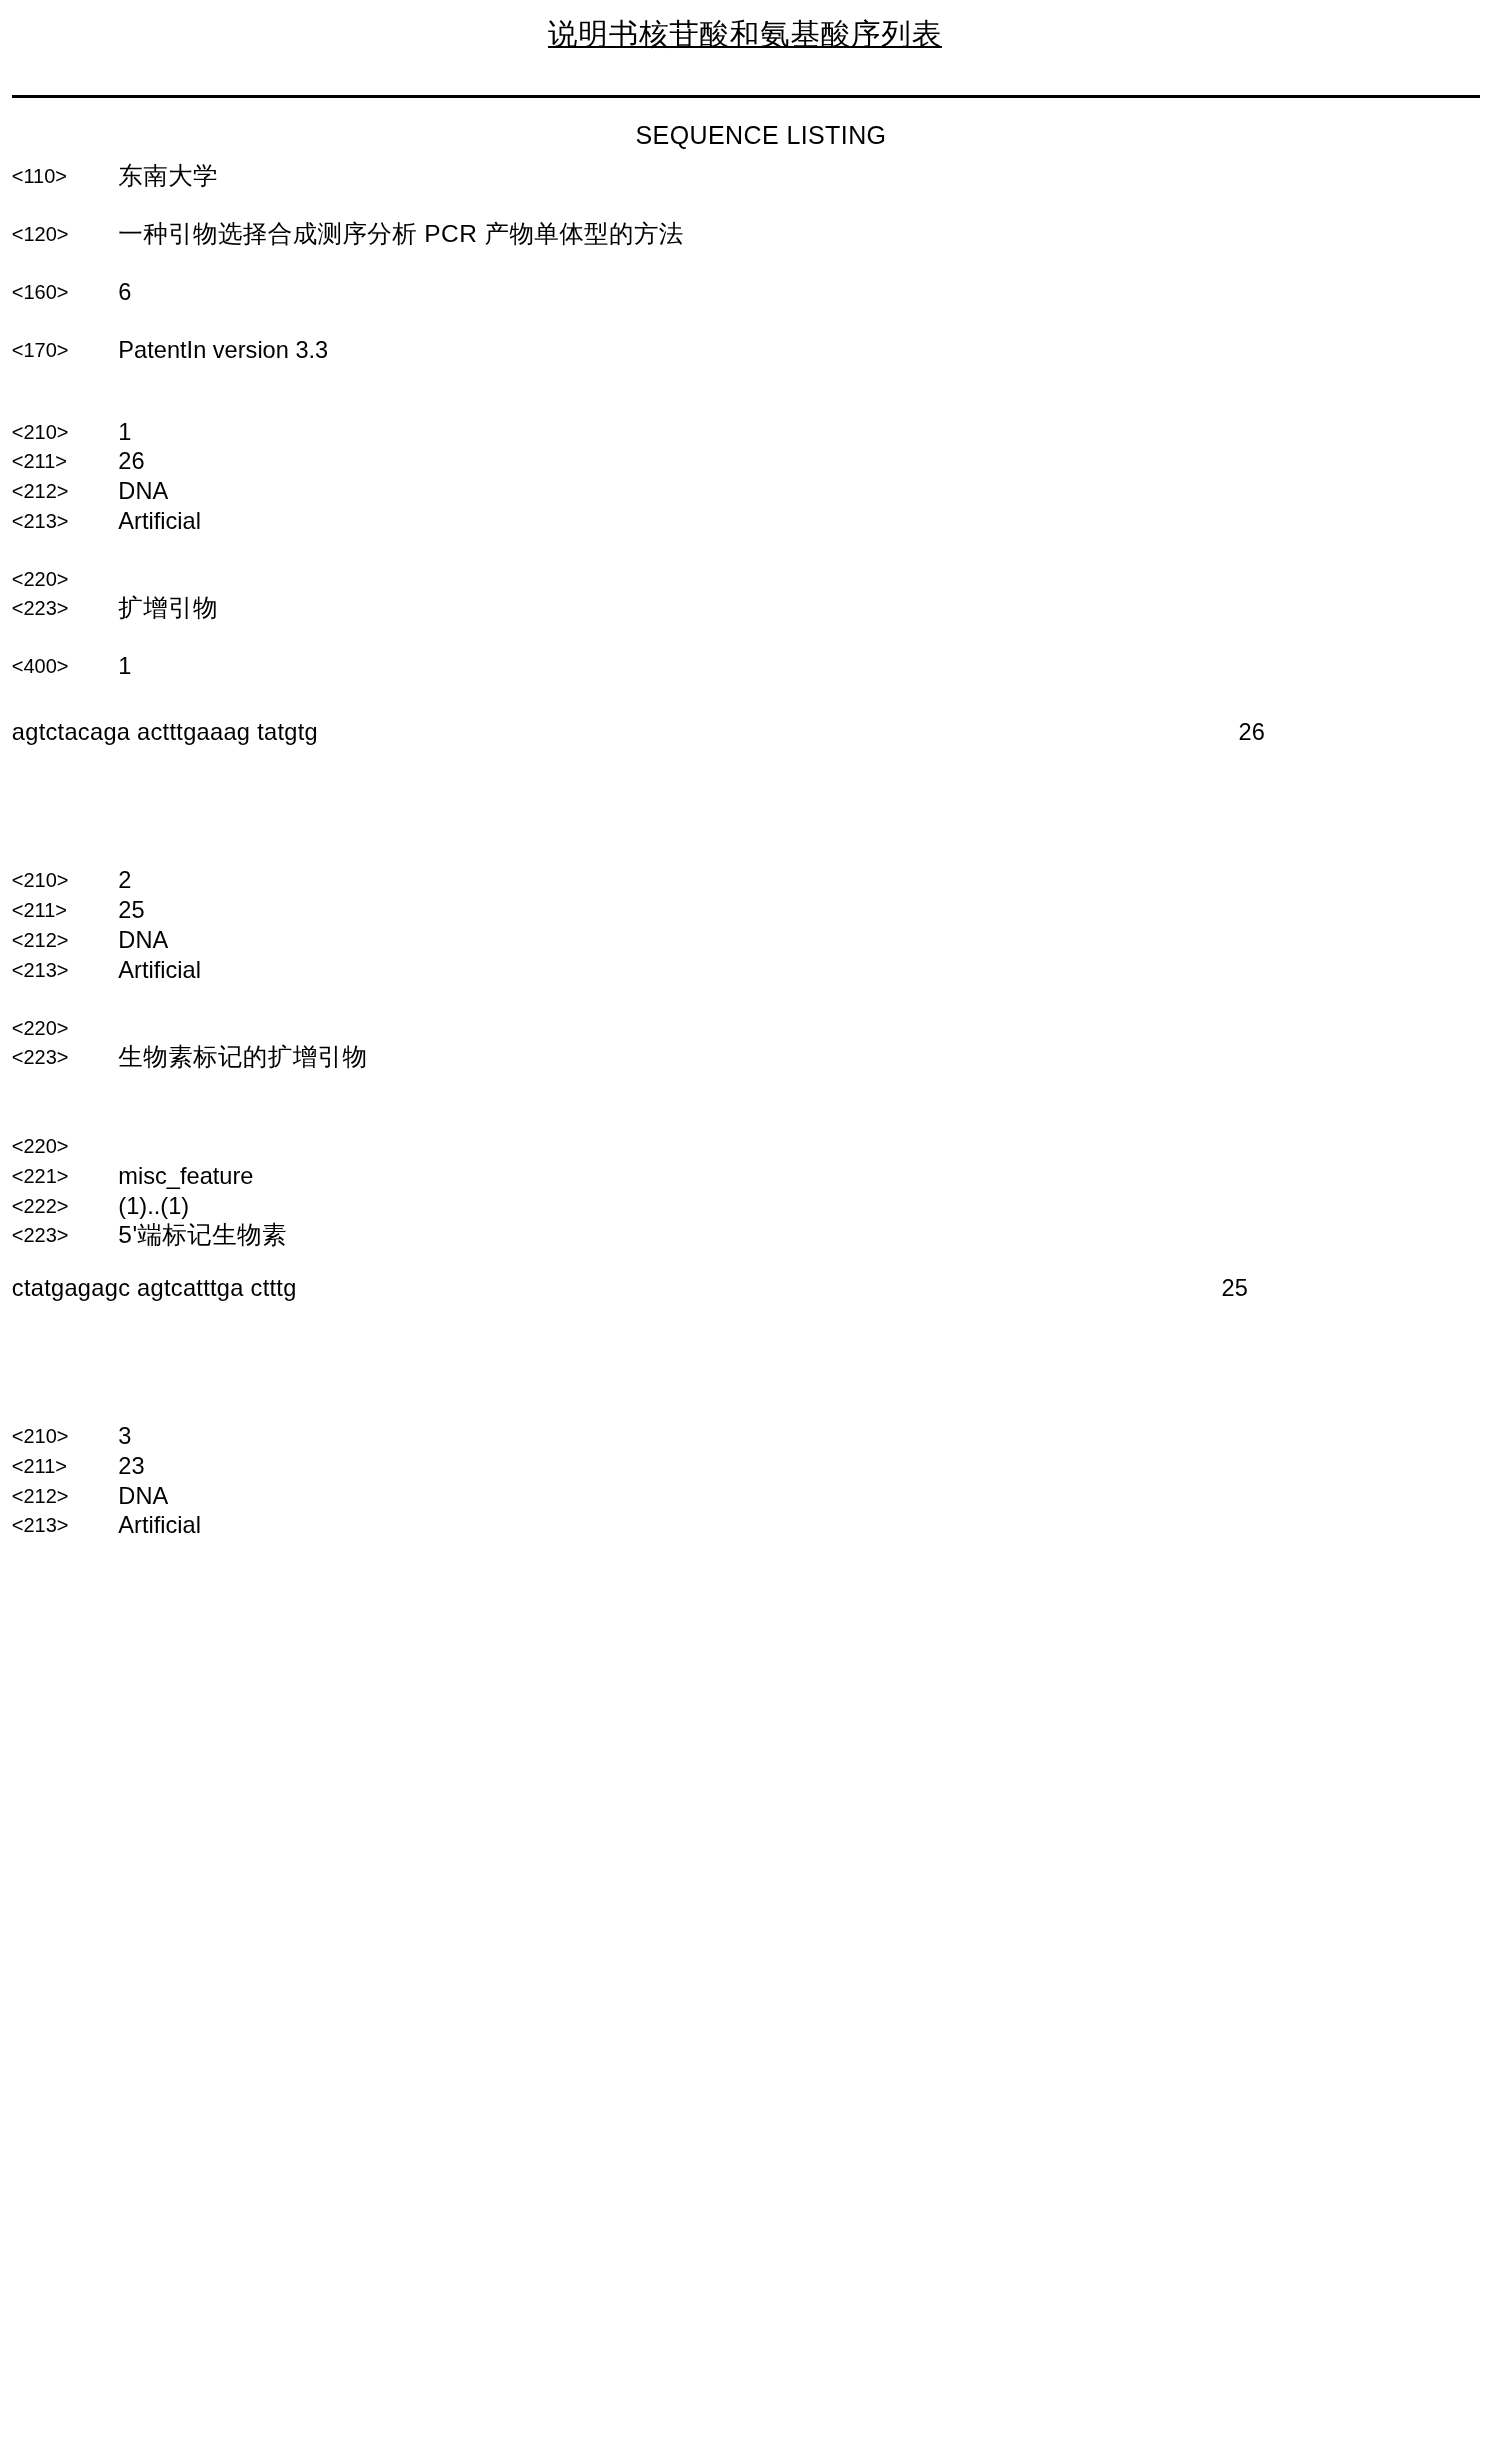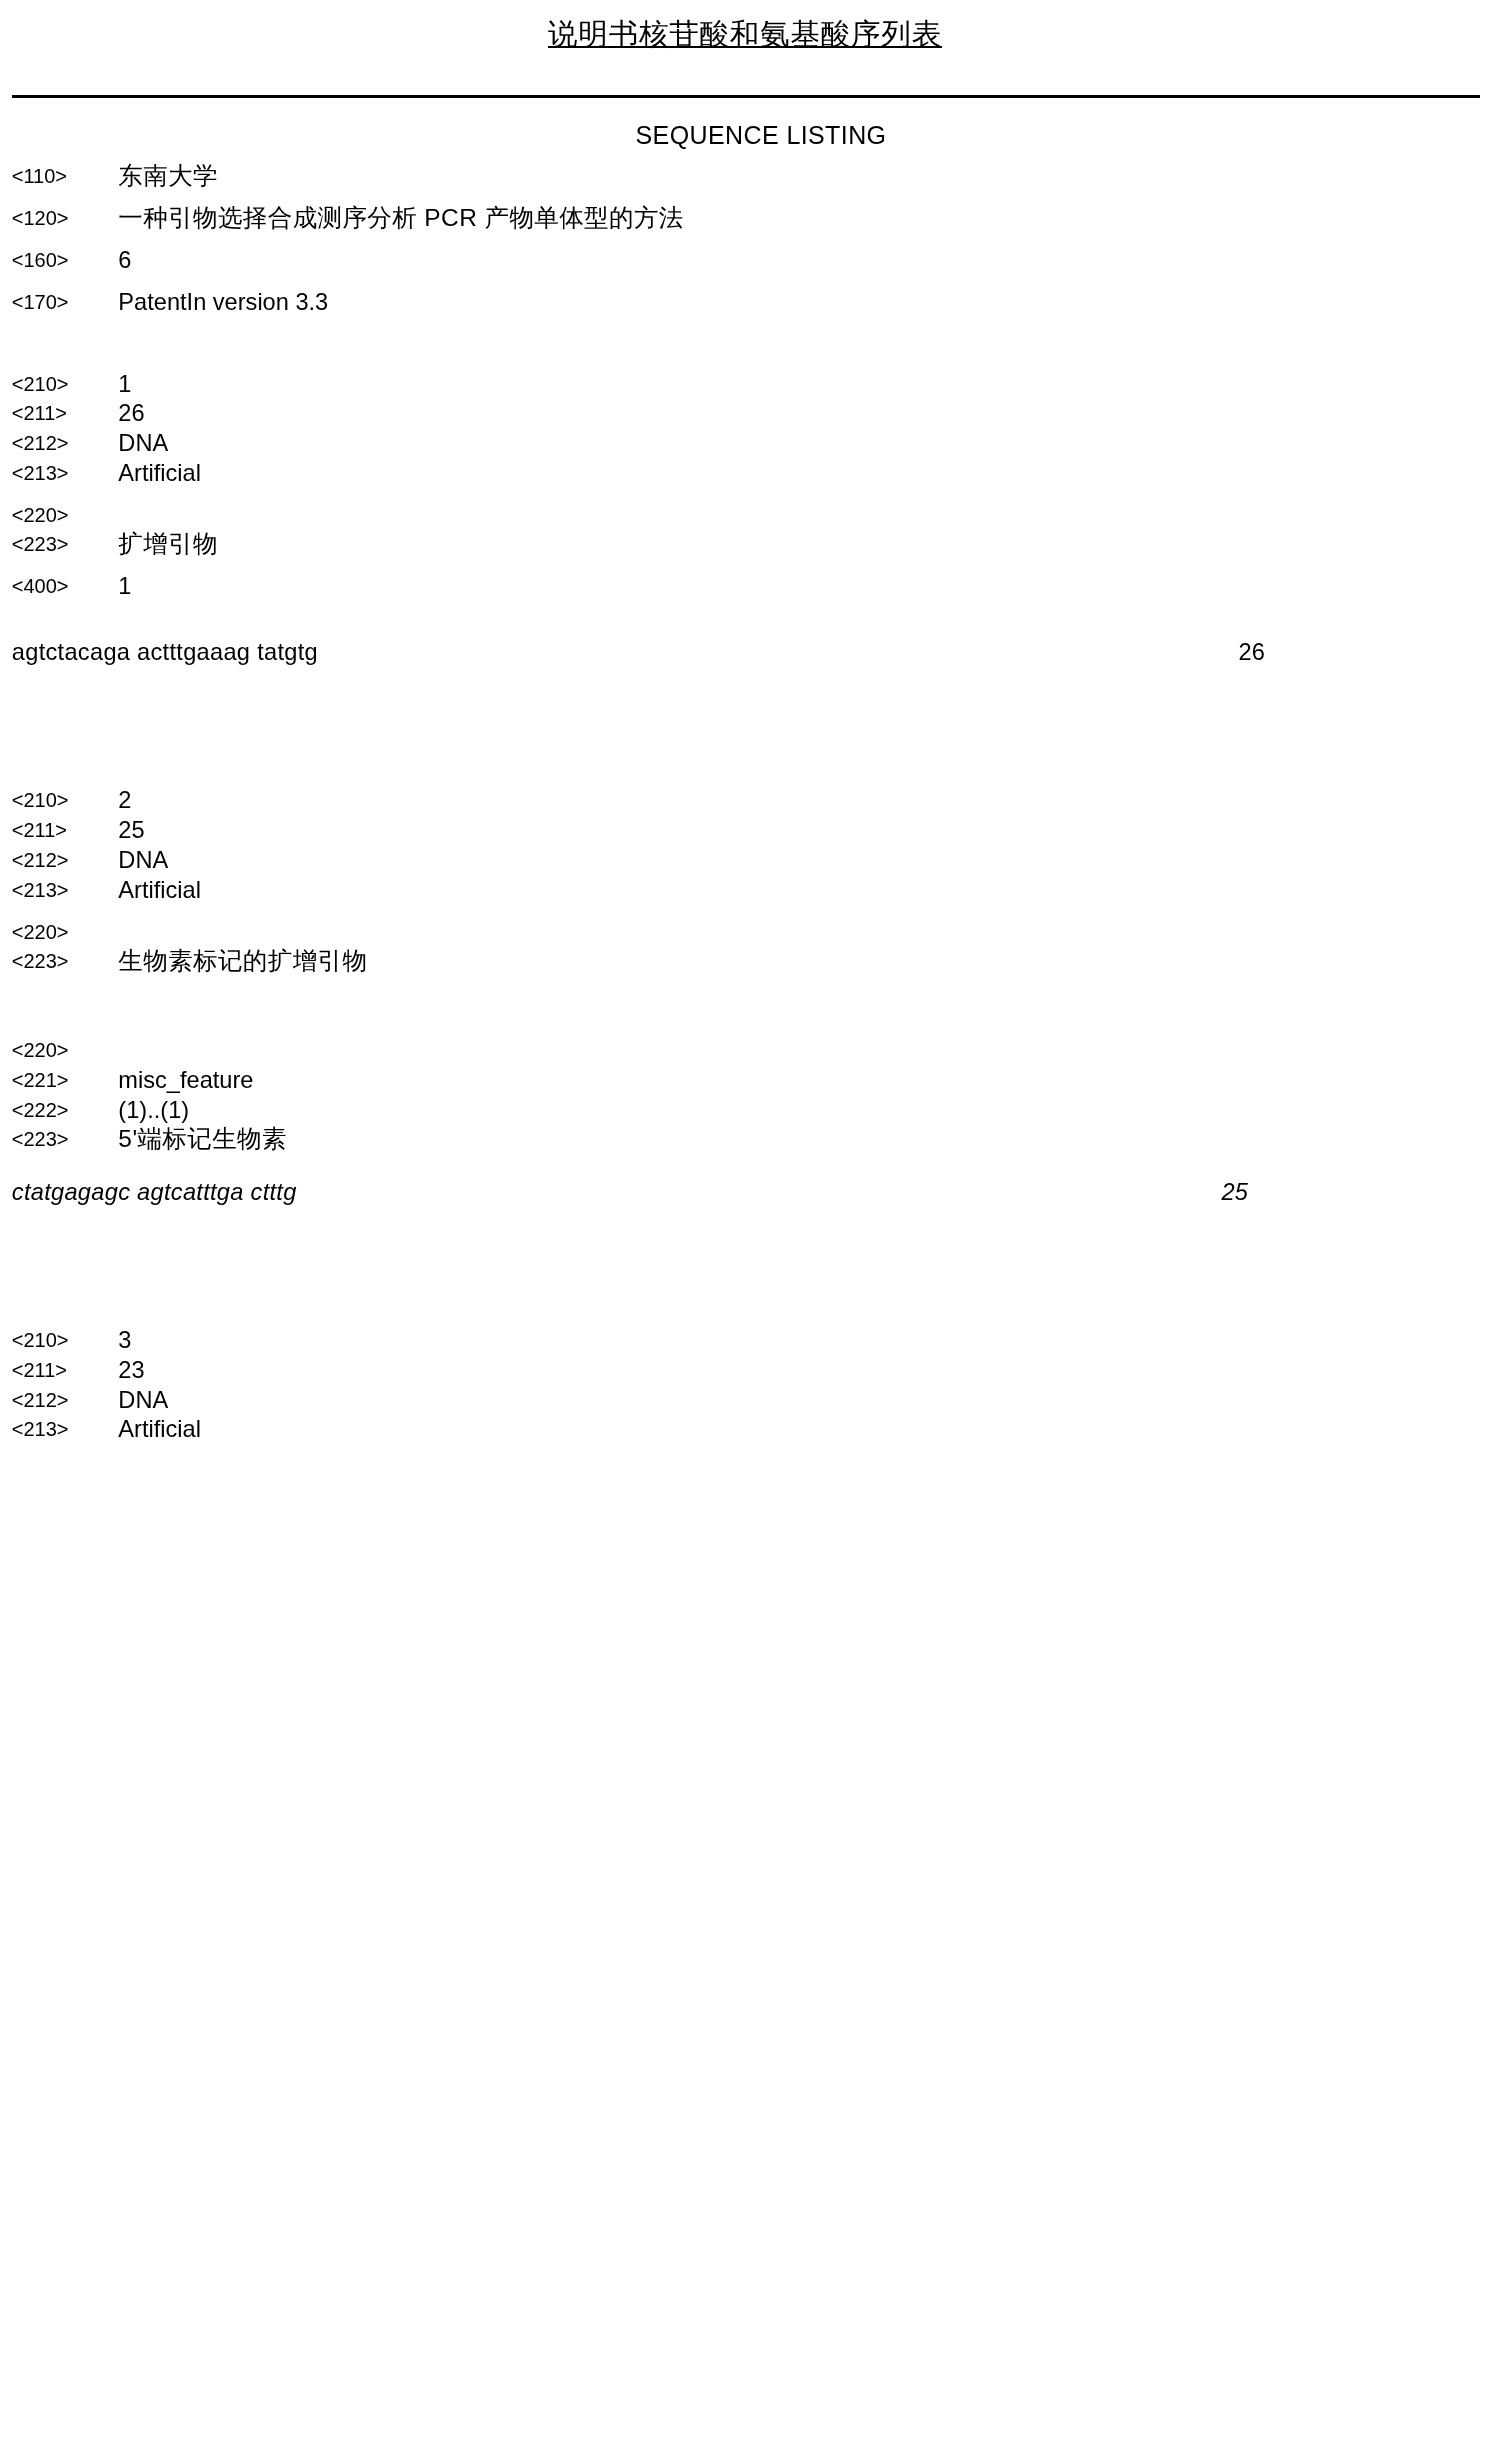--- a/index.html
+++ b/index.html
@@ -67,21 +67,21 @@
   }
 
   .line {
     position: relative;
     display: block;
     height: 28px;
     line-height: 28px;
     font-size: 23.6px;
     white-space: nowrap;
   }
-  .line.gap-lg { margin-top: 14px; }
+  .line.gap-lg { margin-top: 30px; }
   .line.gap-sm { margin-top: 1.7px; }
   .line.gap-xl { margin-top: 54px; }
   .line.gap-xxl { margin-top: 120px; }
 
   .tag {
     display: inline-block;
     width: 100px;
     vertical-align: top;
     font-size: 20px;
   }
@@ -225,21 +225,21 @@
     <div class="line gap-sm">
       <span class="tag">&lt;222&gt;</span>
       <span class="val">(1)..(1)</span>
     </div>
     <div class="line gap-sm">
       <span class="tag">&lt;223&gt;</span>
       <span class="val cjk">5'端标记生物素</span>
     </div>
 
 
-    <div class="seq-row" style="margin-top:25px;font-style:italic;">
+    <div class="seq-row" style="margin-top:25px;">
       <span class="seq-text">ctatgagagc agtcatttga ctttg</span>
       <span class="seq-count c25">25</span>
     </div>
 
     <div class="line gap-xxl">
       <span class="tag">&lt;210&gt;</span>
       <span class="val">3</span>
     </div>
     <div class="line gap-sm">
       <span class="tag">&lt;211&gt;</span>

